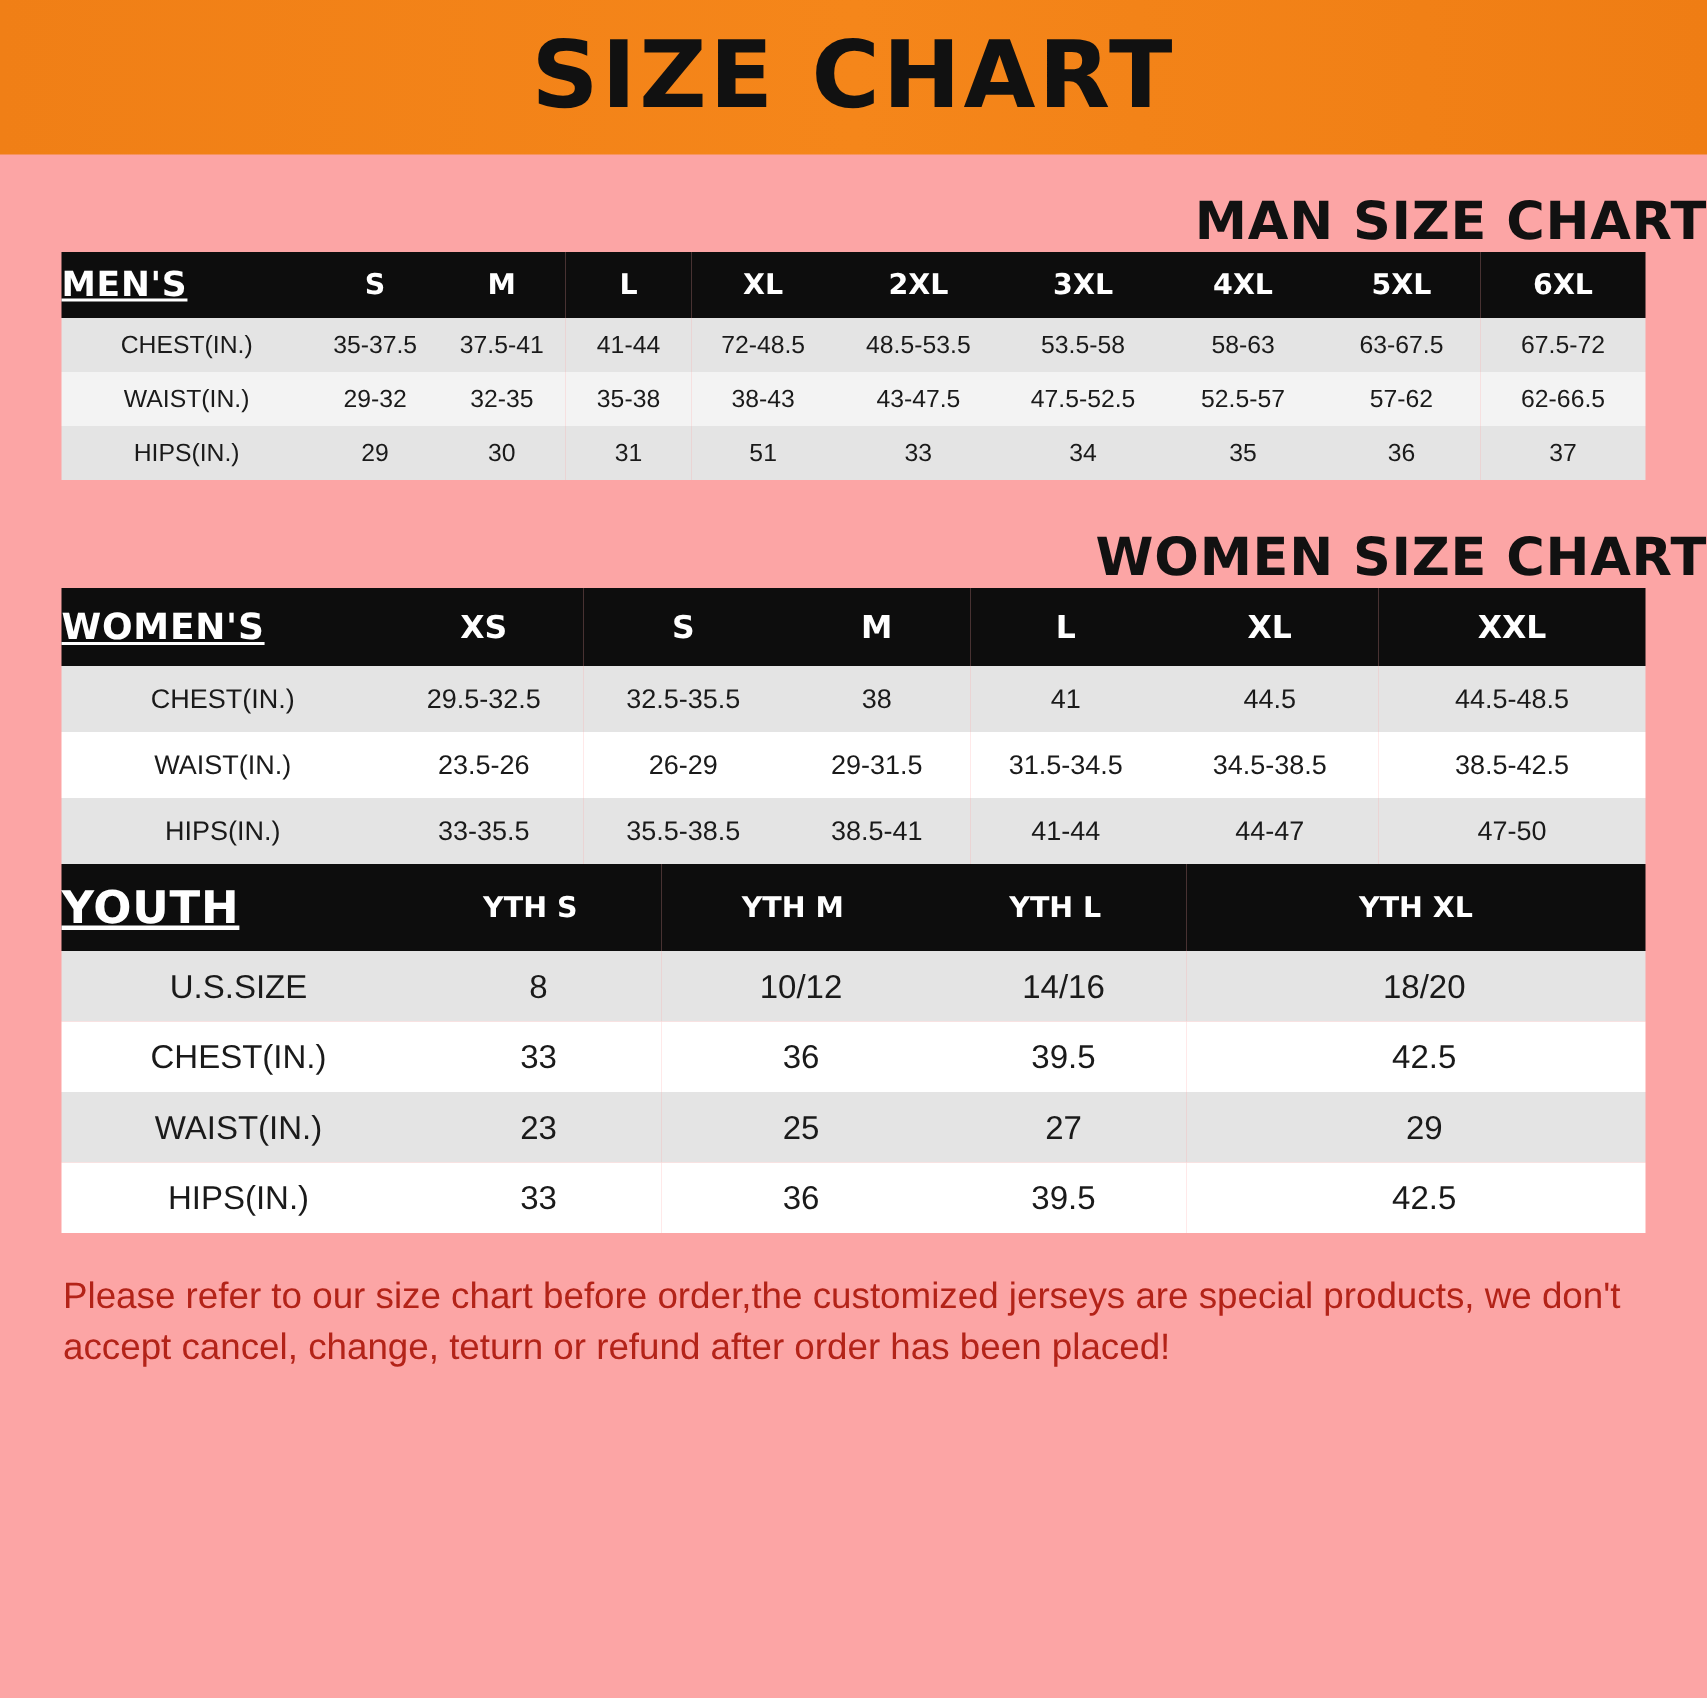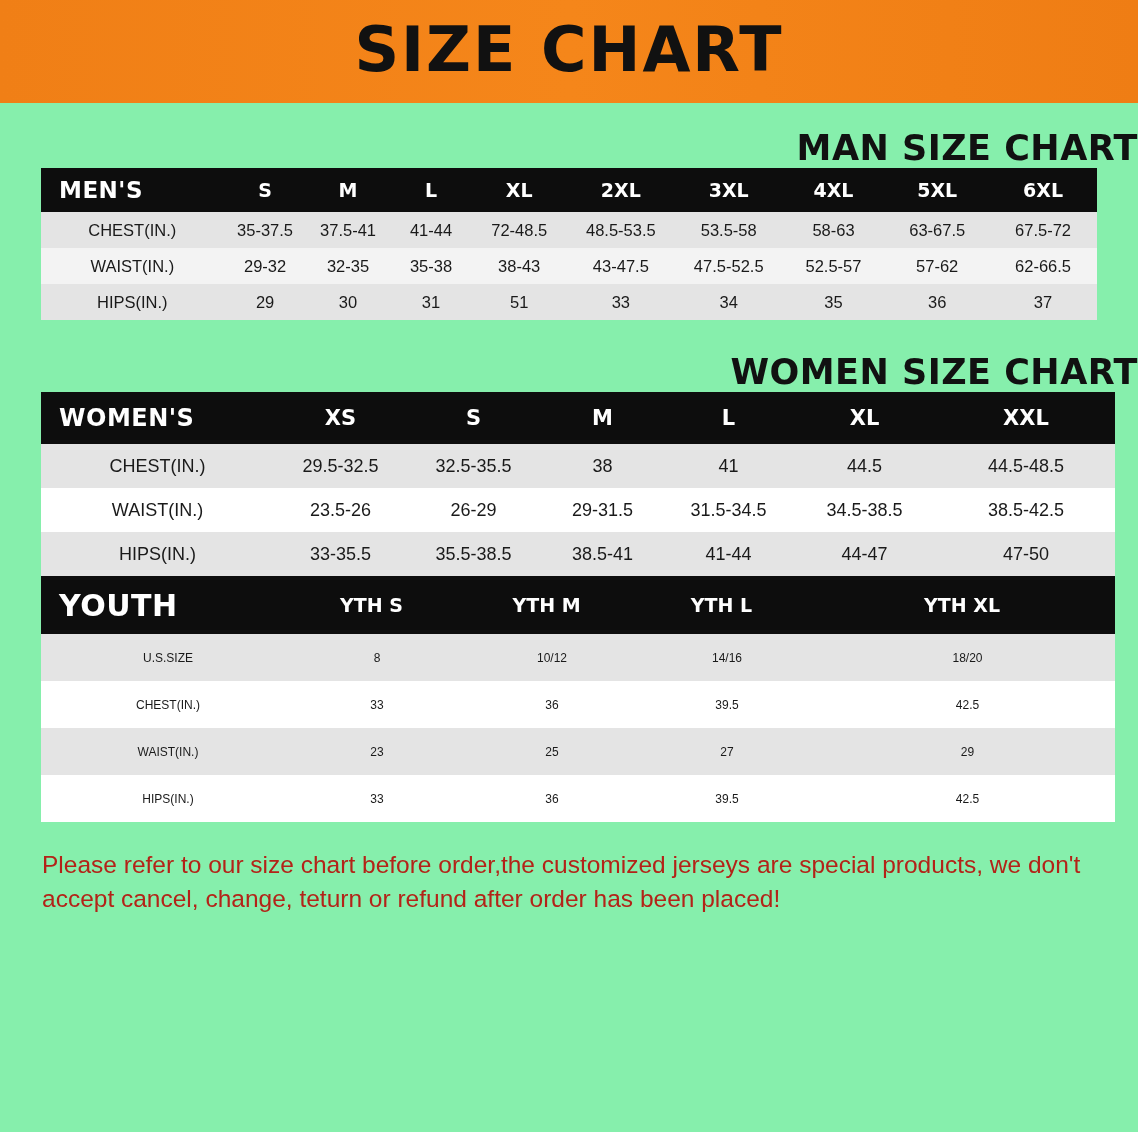--- a/index.html
+++ b/index.html
@@ -11,21 +11,21 @@
     width: 1138px;
     height: 1132px;
     font-family: "Liberation Sans", sans-serif;
     color: #111111;
     overflow: hidden;
   }
   .page {
     width: 1138px;
     height: 1132px;
     position: relative;
-    background: #86efac;
+    background: #fca5a5;
   }
 
   
   .banner {
     height: 103px;
     background: linear-gradient(90deg, #f07f16 0%, #f5861a 50%, #ef7d14 100%);
     display: flex;
     align-items: center;
     justify-content: center;
   }
@@ -75,21 +75,21 @@
   table.size-table thead th {
     background: #0d0d0d;
     color: #ffffff;
     font-family: "DejaVu Sans", sans-serif;
     font-weight: bold;
     text-align: center;
     padding: 0;
   }
   table.size-table thead th.first-col {
     text-align: left;
-    padding-left: 18px;
+    text-decoration: underline;
   }
   table.size-table tbody td {
     text-align: center;
     font-family: "Liberation Sans", sans-serif;
     color: #1a1a1a;
   }
   table.size-table tbody td.rowhead {
     text-align: center;
     color: #1a1a1a;
   }
@@ -104,21 +104,21 @@
   #men-table tbody td.rowhead { font-size: 16.5px; }
 
   
   #women-table thead th { height: 52px; font-size: 21px; }
   #women-table thead th.first-col { font-size: 24px; letter-spacing: 0.5px; }
   #women-table tbody td { height: 42px; font-size: 18px; }
 
   
   #youth-table thead th { height: 58px; font-size: 19px; }
   #youth-table thead th.first-col { font-size: 30px; letter-spacing: 0.5px; }
-  #youth-table tbody td { height: 45px; font-size: 12px; padding-left: 12px; }
+  #youth-table tbody td { height: 45px; font-size: 22px; padding-left: 12px; }
 
   
   .note {
     margin: 26px 40px 0 42px;
     color: #b32318;
     font-family: "Liberation Sans", sans-serif;
     font-size: 24.5px;
     line-height: 1.38;
     text-align: left;
   }

